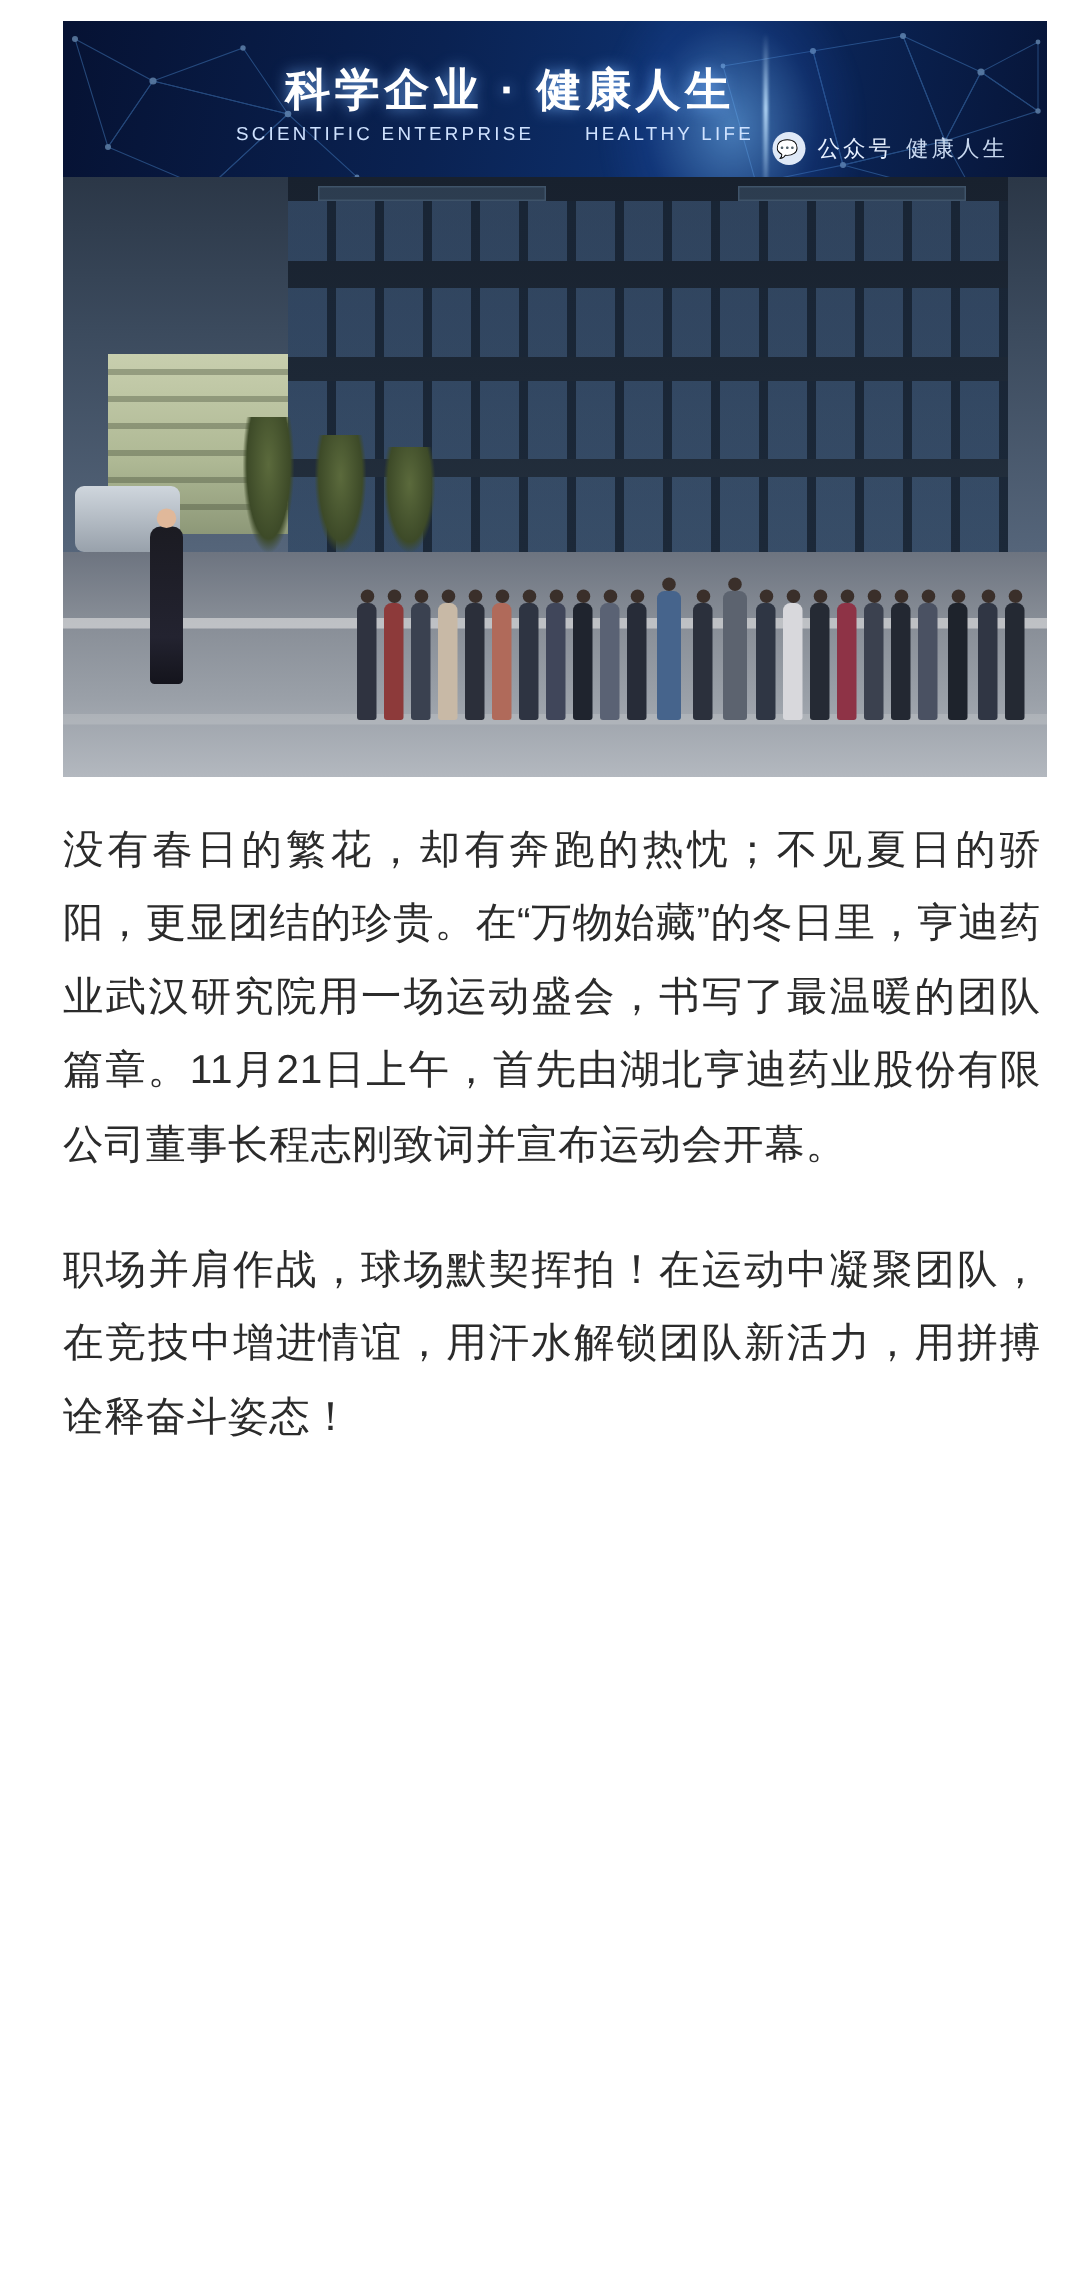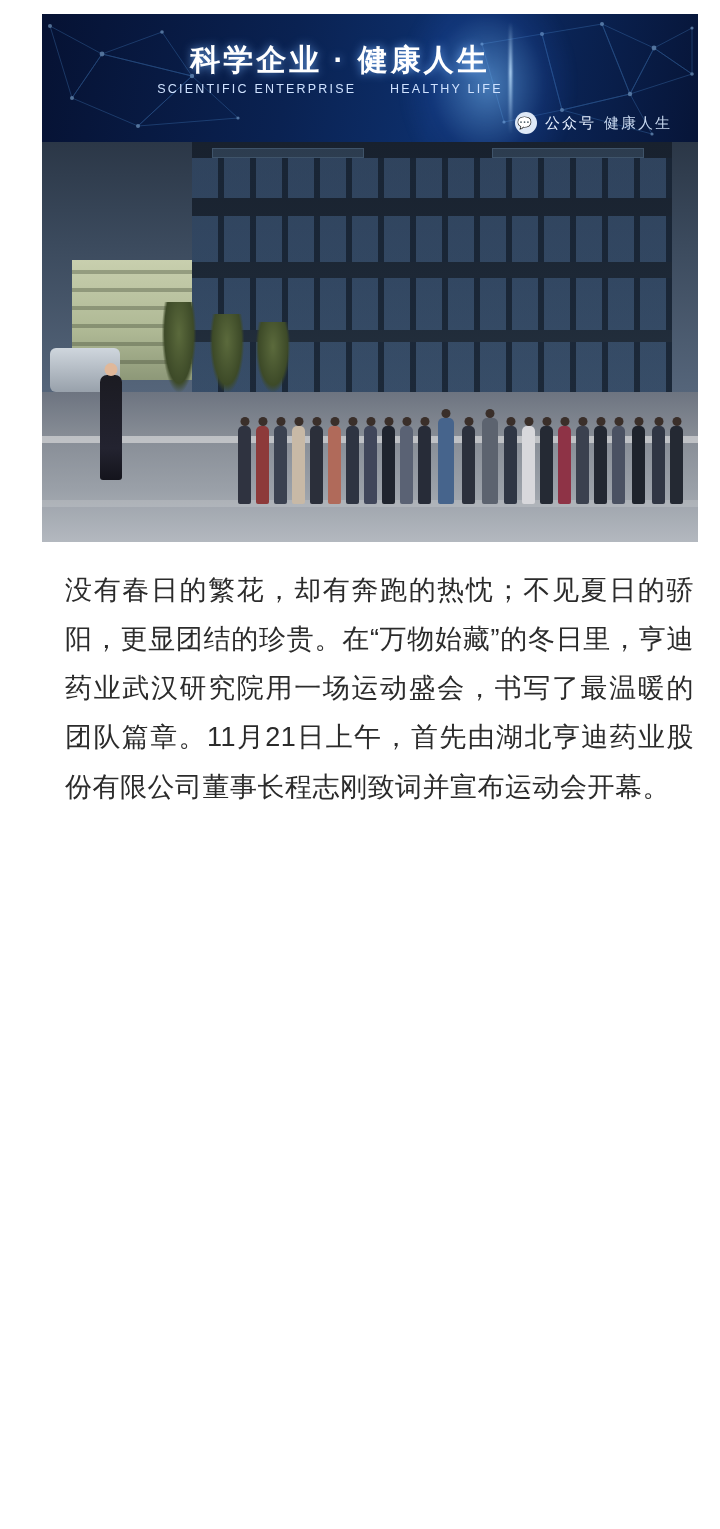--- a/index.html
+++ b/index.html
@@ -17,21 +17,21 @@
     position: relative;
     width: 720px;
     height: 1529px;
     background: #ffffff;
   }
 
   
   .banner {
     position: relative;
     margin: 14px 22px 0 42px;
-    height: 128px;
+    height: 104px;
     background: linear-gradient(100deg, #061233 0%, #0a2252 38%, #0d2f6b 60%, #071538 100%);
     overflow: hidden;
   }
   .banner .net {
     position: absolute;
     inset: 0;
     opacity: .55;
   }
   .banner .glow {
     position: absolute;
@@ -214,21 +214,20 @@
     bottom: 150px;
     width: 70px;
     height: 44px;
     background: linear-gradient(180deg, #cfd6dd 0%, #98a1ab 100%);
     border-radius: 6px;
   }
 
   
   .article {
     padding: 24px 26px 0 42px;
-    margin-left: 23px;
   }
   .article p {
     margin: 0 0 34px 0;
     color: #2b2b2b;
     font-size: 27px;
     line-height: 1.82;
     letter-spacing: .5px;
     text-align: justify;
   }
 </style>
@@ -342,15 +341,16 @@
     <div class="person" style="left:534px; background:#3b414f;"></div>
     <div class="person" style="left:552px; background:#232832;"></div>
     <div class="person" style="left:570px; background:#4a5162;"></div>
     <div class="person" style="left:590px; background:#1e232c;"></div>
     <div class="person" style="left:610px; background:#303644;"></div>
     <div class="person" style="left:628px; background:#242933;"></div>
   </div>
 
   <div class="article">
     <p>没有春日的繁花，却有奔跑的热忱；不见夏日的骄阳，更显团结的珍贵。在“万物始藏”的冬日里，亨迪药业武汉研究院用一场运动盛会，书写了最温暖的团队篇章。11月21日上午，首先由湖北亨迪药业股份有限公司董事长程志刚致词并宣布运动会开幕。</p>
+    <p>职场并肩作战，球场默契挥拍！在运动中凝聚团队，在竞技中增进情谊，用汗水解锁团队新活力，用拼搏诠释奋斗姿态！</p>
   </div>
 
 </div>
 
 </body></html>

